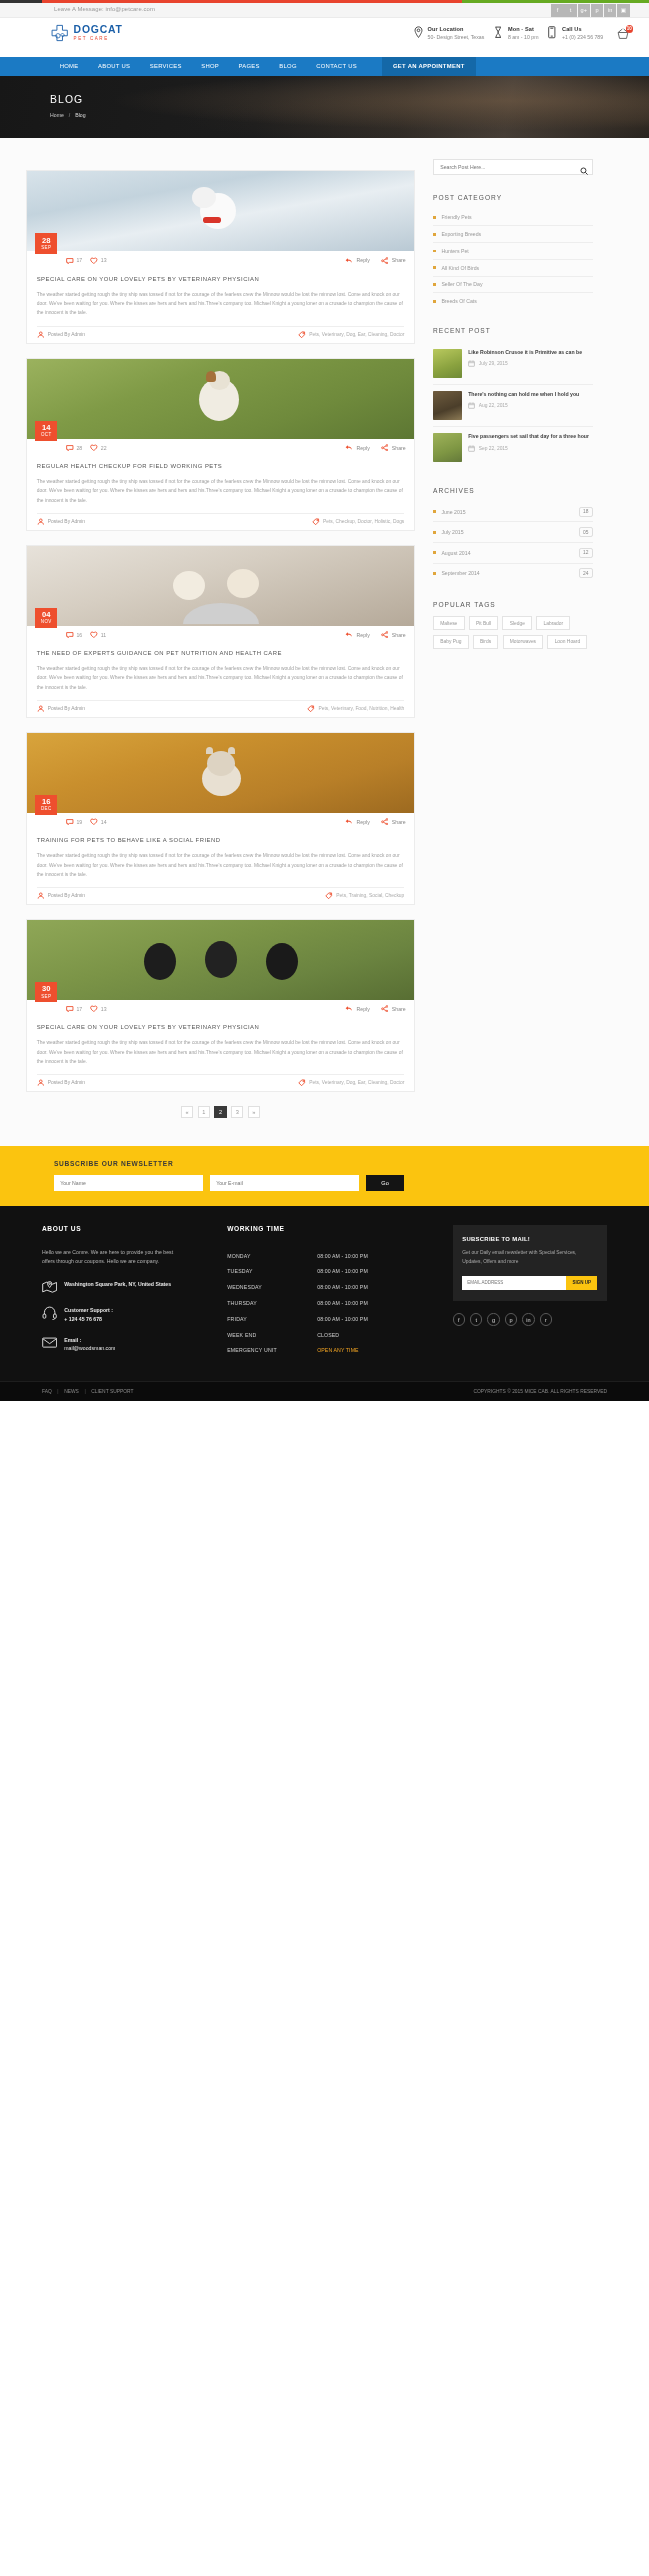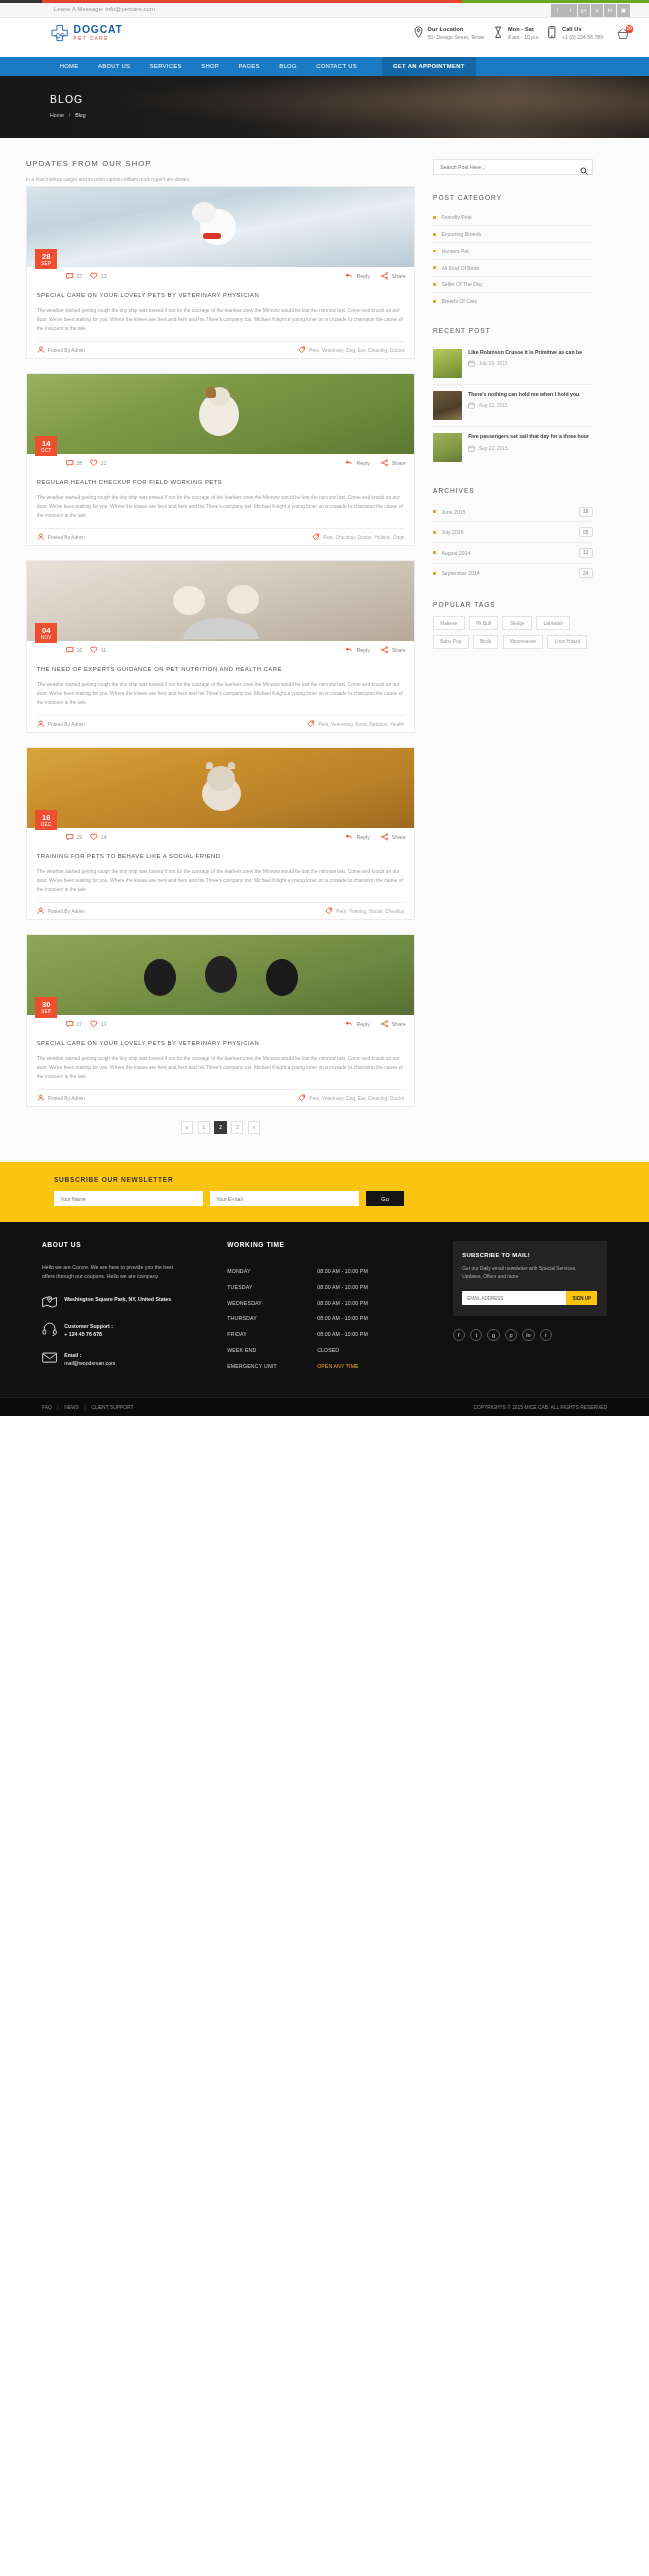--- a/index.html
+++ b/index.html
@@ -398,26 +398,22 @@
       <span class="sep">/</span>
       <span class="cur">Blog</span>
     </div>
   </div>
 </div>
 
 <div class="page-body">
   <div class="layout">
 
     <div class="col-main">
-      <div class="section-head">
-        <div class="section-title">UPDATES FROM OUR SHOP</div>
-        <div class="section-sub">In a final markup carget and its point caption william truck roger't are dowen.</div>
-      </div>
-
-      <div id="posts-container" style="">
+
+      <div id="posts-container" style="margin-top:11px">
           <div class="post-card">
             <div class="post-thumb ph-1">
               <div class="pet-shape" style="width:36px;height:36px;background:#fafafa;left:173px;top:22px;"></div>
               <div class="pet-shape" style="width:23.6px;height:21px;background:#f2f2f2;left:165px;top:15.3px;"></div>
               <div class="pet-shape" style="width:18px;height:5.6px;background:#d9352a;border-radius:2.8px;left:176px;top:46px;"></div>
             </div>
             <div class="post-meta-row">
               <div class="date-badge">
                 <div class="dd">28</div>
                 <div class="dm">SEP</div>

